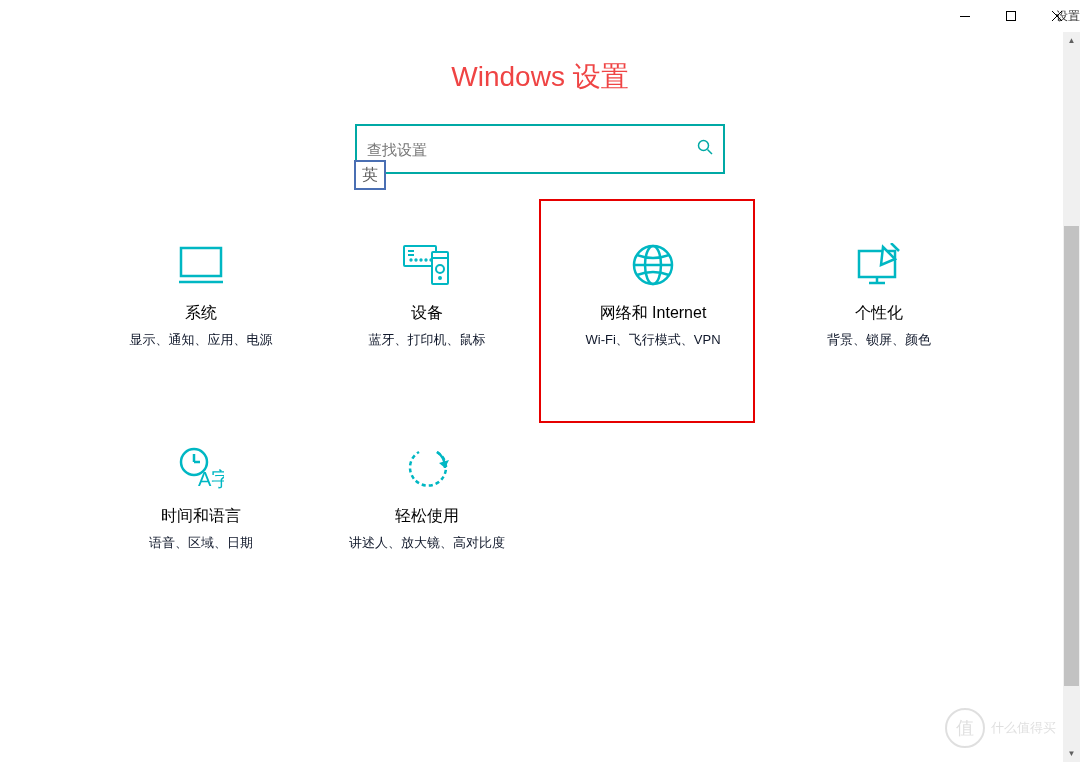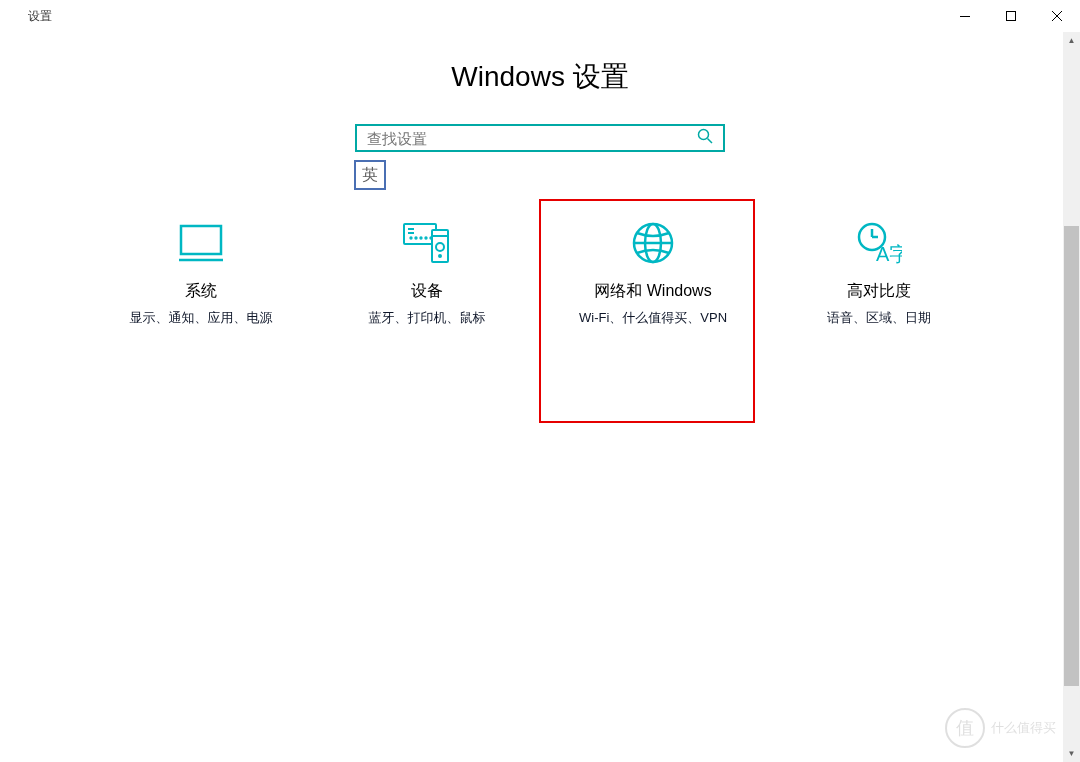--- a/index.html
+++ b/index.html
@@ -12,23 +12,24 @@
       width: 1080px;
       height: 762px;
       background: #ffffff;
       position: relative;
       overflow: hidden;
     }
     .titlebar {
       height: 32px;
       display: flex;
       align-items: center;
-      padding-left: 28px;
+      padding-left: 9px;
       color: #333;
       font-size: 12px;
+      justify-content: flex-end;
     }
     .titlebar-title {
       flex: 0 0 auto;
     }
     .window-controls {
       position: absolute;
       right: 0;
       top: 0;
       display: flex;
       height: 32px;
@@ -39,32 +40,32 @@
       display: flex;
       align-items: center;
       justify-content: center;
       font-size: 10px;
       color: #000;
     }
     .header-title {
       text-align: center;
       font-size: 28px;
       font-weight: 300;
-      color: #000000;
+      color: #ef4444;
       margin-top: 26px;
     }
     .search-wrap {
       display: flex;
       justify-content: center;
       margin-top: 28px;
       position: relative;
     }
     .search-box {
       width: 370px;
-      height: 28px;
+      height: 50px;
       border: 2px solid #00a9a5;
       display: flex;
       align-items: center;
       padding: 0 10px;
       position: relative;
     }
     .search-input {
       flex: 1;
       border: none;
       outline: none;
@@ -266,39 +267,63 @@
   <div class="tile">
     <div class="tile-icon">
       <svg width="44" height="44" viewBox="0 0 44 44" fill="none" stroke="#00b7c3" stroke-width="2.5">
           <circle cx="22" cy="22" r="19"></circle>
           <ellipse cx="22" cy="22" rx="8" ry="19"></ellipse>
           <line x1="3" y1="22" x2="41" y2="22"></line>
           <path d="M6 12 Q22 18 38 12"></path>
           <path d="M6 32 Q22 26 38 32"></path>
         </svg>
     </div>
-    <div class="tile-title">网络和 Windows</div>
-    <div class="tile-desc">Wi-Fi、什么值得买、VPN</div>
-  </div>
-
+    <div class="tile-title">网络和 Internet</div>
+    <div class="tile-desc">Wi-Fi、飞行模式、VPN</div>
+  </div>
+
+  <div class="tile">
+    <div class="tile-icon">
+      <svg width="48" height="44" viewBox="0 0 48 44" fill="none" stroke="#00b7c3" stroke-width="2.5">
+          <rect x="4" y="8" width="36" height="26"></rect>
+          <line x1="14" y1="40" x2="30" y2="40"></line>
+          <line x1="22" y1="34" x2="22" y2="40"></line>
+          <path d="M28 4 L40 16 L26 22 Z" fill="#fff"></path>
+          <line x1="36" y1="0" x2="44" y2="8"></line>
+        </svg>
+    </div>
+    <div class="tile-title">个性化</div>
+    <div class="tile-desc">背景、锁屏、颜色</div>
+  </div>
 
 
   <div class="tile">
     <div class="tile-icon">
       <svg width="46" height="44" viewBox="0 0 46 44" fill="none" stroke="#00b7c3" stroke-width="2.5">
           <circle cx="16" cy="16" r="13"></circle>
           <line x1="16" y1="16" x2="16" y2="8"></line>
           <line x1="16" y1="16" x2="22" y2="16"></line>
           <text x="20" y="40" font-size="20" fill="#00b7c3" stroke="none" font-family="Microsoft YaHei">A字</text>
         </svg>
     </div>
-    <div class="tile-title">高对比度</div>
+    <div class="tile-title">时间和语言</div>
     <div class="tile-desc">语音、区域、日期</div>
   </div>
 
+  <div class="tile">
+    <div class="tile-icon">
+      <svg width="44" height="44" viewBox="0 0 44 44" fill="none" stroke="#00b7c3" stroke-width="2.5">
+          <path d="M32 6 A18 18 0 1 1 14 6" stroke-dasharray="4 3"></path>
+          <path d="M32 6 A18 18 0 0 1 40 22"></path>
+          <polygon points="40,22 34,17 44,14" fill="#00b7c3" stroke="none"></polygon>
+        </svg>
+    </div>
+    <div class="tile-title">轻松使用</div>
+    <div class="tile-desc">讲述人、放大镜、高对比度</div>
+  </div>
 
 
 
 </div>
 
 <div class="highlight-box" style="left:539px; top:199px; width:216px; height:224px;"></div>
 
 <div class="scrollbar">
   <div class="scroll-arrow up">▲</div>
   <div class="scrollbar-thumb"></div>

